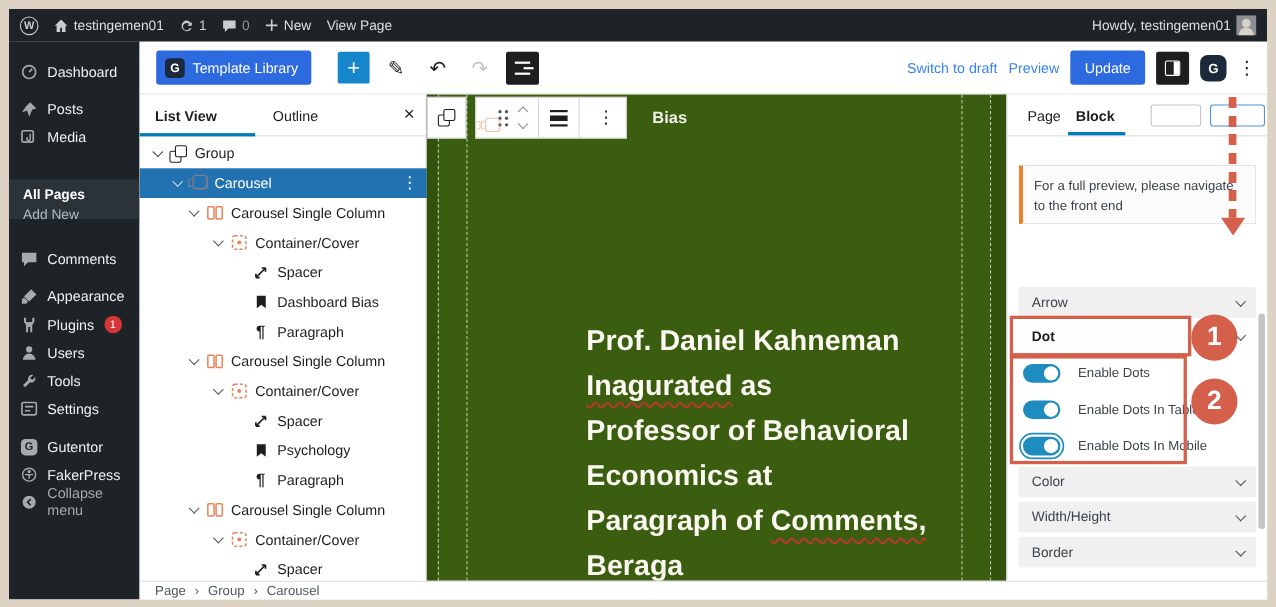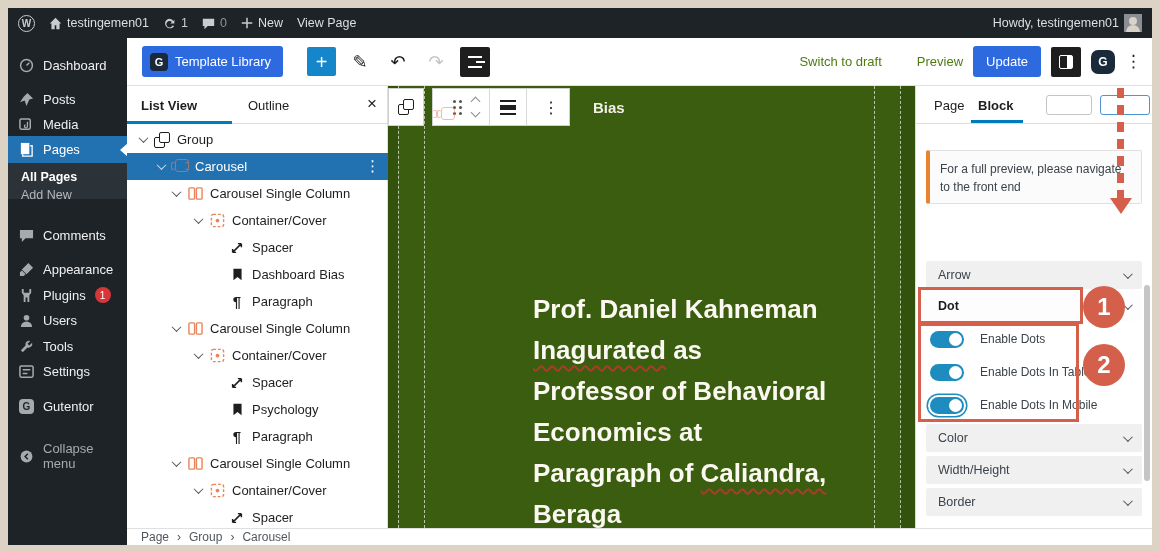--- a/index.html
+++ b/index.html
@@ -47,21 +47,21 @@
     font-weight:bold; display:flex; align-items:center; justify-content:center; }
   .btn-plus { background:#1486c9; color:#fff; border:none; border-radius:2px; width:29px; height:29px;
     font-size:20px; line-height:1; display:flex; align-items:center; justify-content:center; margin-left:14px;}
   .tool-ic { font-size:18px; color:#1e1e1e; background:none; border:none; width:28px; height:28px;
     display:flex; align-items:center; justify-content:center;}
   .tool-ic.disabled { color:#c3c4c7; }
   .btn-dark { background:#1e1e1e; border:none; border-radius:2px; width:30px; height:30px;
     display:flex; align-items:center; justify-content:center; flex-direction:column; gap:3px;}
   .lv-lines { width:14px; height:2px; background:#fff; }
   .lv-lines.short { width:9px; align-self:flex-end; margin-right:5px; }
-  .link-blue { color:#4d7c0f; font-size:13px; background:none; border:none;margin-left:25px; }
+  .link-blue { color:#3b82f6; font-size:13px; background:none; border:none; }
   .btn-update { background:#2d6ae0; color:#fff; border:none; border-radius:3px; height:31px;
     padding:0 13px; font-size:13px; }
   .panel-toggle { background:#1e1e1e; border:none; border-radius:2px; width:30px; height:30px;
     display:flex; align-items:center; justify-content:center; }
   .pt-glyph { width:14px; height:14px; border:1.6px solid #fff; border-radius:2px; position:relative; }
   .pt-glyph:before { content:""; position:absolute; right:0; top:0; width:5px; height:100%; background:#fff; }
   .g-round { width:24px; height:24px; background:#1b2a3a; border-radius:7px; color:#fff; font-size:12px;
     font-weight:bold; display:flex; align-items:center; justify-content:center; border:none;}
   .kebab { font-size:17px; color:#1e1e1e; background:none; border:none; letter-spacing:0; }
 
@@ -219,27 +219,20 @@
           </svg>
       <span>Posts</span>
     </div>
     <div class="am-item" style="top:73px">
       <svg class="am-ico" width="15" height="15" viewBox="0 0 16 16">
             <rect x="1" y="2" width="11" height="11" rx="1.5" fill="none" stroke="#a7aaad" stroke-width="1.6"></rect>
             <path d="M9 5v5M9 10a1.6 1.6 0 1 1-2-1.5" stroke="#a7aaad" stroke-width="1.4" fill="none"></path>
           </svg>
       <span>Media</span>
     </div>
-    <div class="am-item am-active" style="top:98px;height:27px">
-      <svg width="15" height="15" viewBox="0 0 16 16">
-            <rect x="2" y="1" width="9" height="12" fill="#fff"></rect>
-            <path d="M12 4h2v11H4v-2" fill="none" stroke="#fff" stroke-width="1.4"></path>
-          </svg>
-      <span>Pages</span>
-    </div>
     <div class="am-sub" style="top:125px;height:36px">
       <div class="am-subitem cur" style="padding-top:6px">
             <span>All Pages</span>
           </div>
       <div class="am-subitem">
             <span>Add New</span>
           </div>
     </div>
     <div class="am-item" style="top:184px">
       <svg class="am-ico" width="15" height="15" viewBox="0 0 16 16">
@@ -276,20 +269,28 @@
     <div class="am-item" style="top:320px">
       <svg class="am-ico" width="15" height="15" viewBox="0 0 16 16">
             <rect x="1" y="2" width="14" height="12" rx="1.5" fill="none" stroke="#a7aaad" stroke-width="1.6"></rect>
             <path d="M4 6h8M4 10h5" stroke="#a7aaad" stroke-width="1.6"></path>
           </svg>
       <span>Settings</span>
     </div>
     <div class="am-item" style="top:355px">
       <span class="g-badge" style="width:15px;height:15px;font-size:10px;background:#a7aaad;color:#1d2327;border-radius:4px">G</span>
       <span>Gutentor</span>
+    </div>
+    <div class="am-item" style="top:380px">
+      <svg class="am-ico" width="15" height="15" viewBox="0 0 16 16">
+            <circle cx="8" cy="8" r="6.3" fill="none" stroke="#a7aaad" stroke-width="1.4"></circle>
+            <circle cx="8" cy="5" r="1.6" fill="#a7aaad"></circle>
+            <path d="M4 8h8M8 8v4" stroke="#a7aaad" stroke-width="1.4"></path>
+          </svg>
+      <span>FakerPress</span>
     </div>
     <div class="am-item" style="top:405px;color:#a7aaad">
       <svg class="am-ico" width="15" height="15" viewBox="0 0 16 16">
             <circle cx="8" cy="8" r="6.3" fill="#a7aaad"></circle>
             <path d="M9.5 5 6.5 8l3 3" stroke="#1d2327" stroke-width="1.6" fill="none"></path>
           </svg>
       <span>Collapse menu</span>
     </div>
   </div>
 
@@ -503,21 +504,21 @@
         </div>
       </div>
 
       <span class="bias-frag">Bias</span>
 
       <div class="slide-text">
         <div><span>Prof. Daniel Kahneman</span></div>
         <div><span class="sq">Inagurated</span><span> as</span></div>
         <div><span>Professor of Behavioral</span></div>
         <div><span>Economics at</span></div>
-        <div><span>Paragraph of </span><span class="sq">Caliandra,</span></div>
+        <div><span>Paragraph of </span><span class="sq">Comments,</span></div>
         <div><span class="sq">Beraga</span></div>
       </div>
     </div>
 
     <div class="inspector">
       <div class="insp-tabs">
         <button class="insp-tab" style="left:18px">Page</button>
         <button class="insp-tab active" style="left:62px">Block</button>
         <span class="insp-underline"></span>
         <button class="insp-close"><span>×</span></button>

